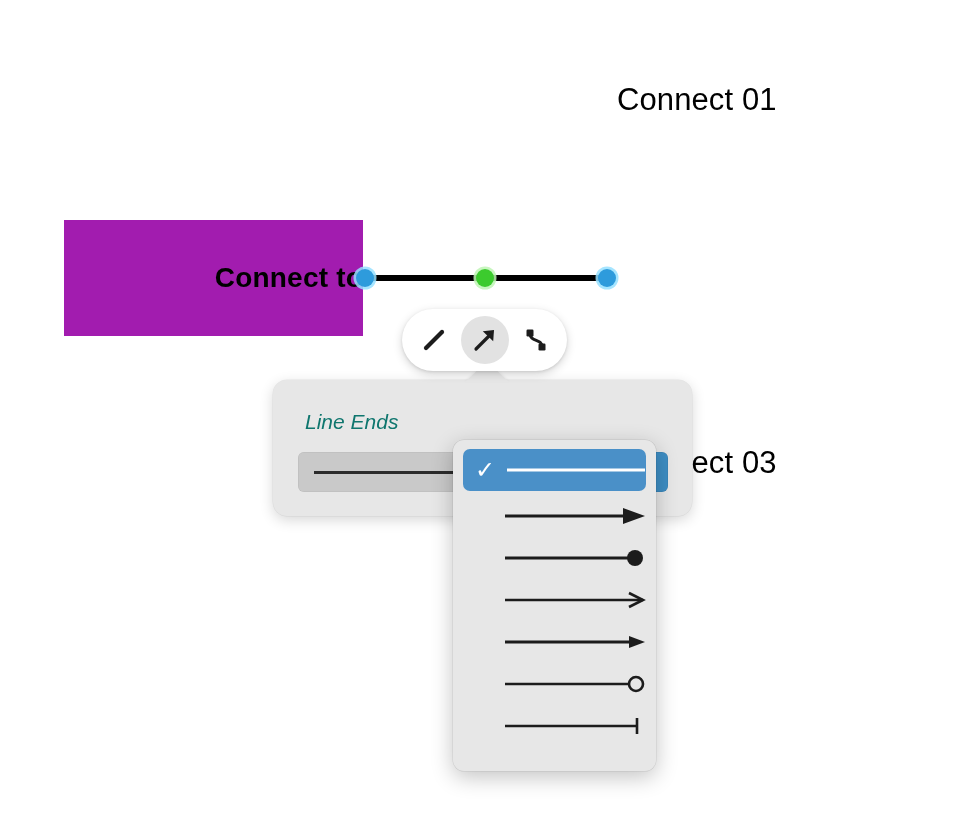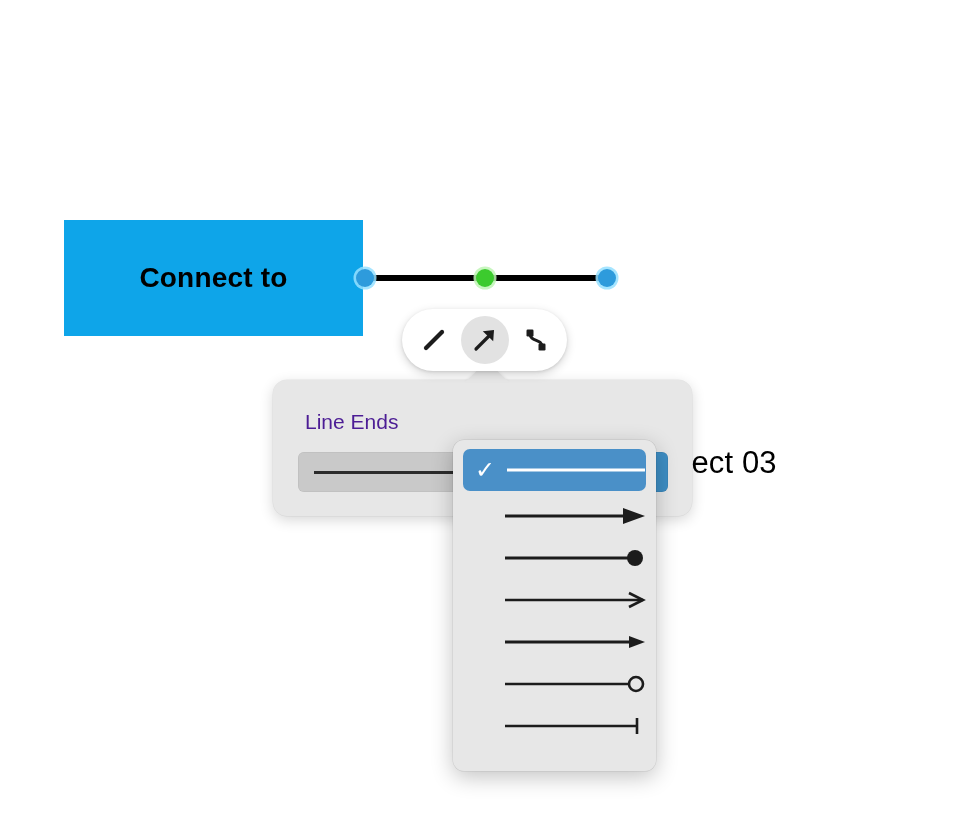--- a/index.html
+++ b/index.html
@@ -27,24 +27,24 @@
     letter-spacing: .1px;
   }
   #label-01 { left: 617px; top: 82px; }
   #label-02 { left: 615px; top: 263px; }
   #label-03 { left: 617px; top: 445px; }
 
   .shape-box {
     position: absolute;
     left: 64px; top: 220px;
     width: 299px; height: 116px;
-    background: #0ea5e9;
-    display: flex;
-    align-items: center;
-    justify-content: center;
+    background: #a21caf;
+    display: flex;
+    align-items: center;
+    justify-content: flex-end;
   }
   .shape-box-label {
     font-size: 28px;
     font-weight: bold;
     color: #000000;
     letter-spacing: .2px;
   }
 
   
   .connector-line {
@@ -115,21 +115,22 @@
     border-left: 22px solid transparent;
     border-right: 22px solid transparent;
     border-bottom: 21px solid #e7e7e7;
     z-index: 5;
     filter: drop-shadow(0 -1px 1px rgba(0,0,0,.05));
   }
   .panel-title {
     position: absolute;
     left: 32px; top: 30px;
     font-size: 21px;
-    color: #4c1d95;
+    color: #0f766e;
+    font-style: italic;
   }
 
   
   .lineends-control {
     position: absolute;
     left: 298px; top: 452px;
     width: 372px; height: 40px;
     display: flex;
     z-index: 4;
   }
@@ -191,20 +192,21 @@
     display: flex;
     align-items: center;
   }
   .menu-spacer { height: 4px; }
 </style>
 </head>
 <body>
 
 <div class="canvas">
 
+  <div class="node-label" id="label-01">Connect 01</div>
   <div class="node-label" id="label-03">Connect 03</div>
 
   <div class="shape-box">
     <span class="shape-box-label">Connect to</span>
   </div>
 
   <div class="connector-line"></div>
   <div class="handle handle-end" id="handle-start"></div>
   <div class="handle" id="handle-mid"></div>
   <div class="handle handle-end" id="handle-end"></div>

